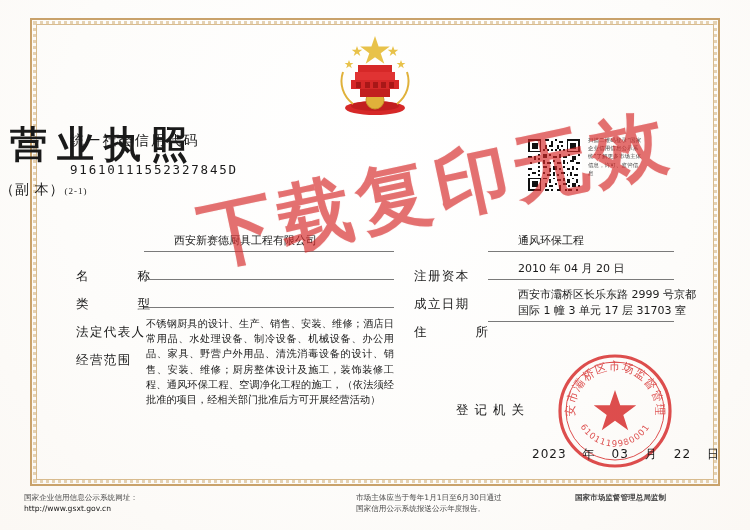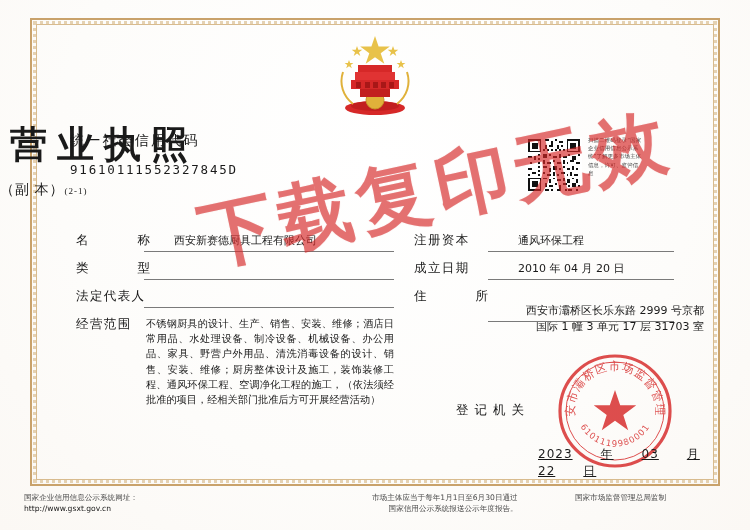--- a/index.html
+++ b/index.html
@@ -139,20 +139,21 @@
     width: 750px;
     height: 220px;
   }
   .field-label {
     position: absolute;
     font-family: Liberation Sans, sans-serif;
     font-size: 12.5px;
     color: #1a1a1a;
     letter-spacing: 8px;
     white-space: nowrap;
+    margin-top: 36px;
   }
   .field-label.tight { letter-spacing: 1.4px; }
   .field-value {
     position: absolute;
     font-size: 11px;
     color: #1a1a1a;
     line-height: 15px;
     margin-left: 28px;
   }
   .underline {
@@ -182,21 +183,21 @@
     color: #1a1a1a;
   }
   .date-row {
     position: absolute;
     left: 524px;
     top: 446px;
     font-size: 12px;
     color: #1a1a1a;
     letter-spacing: 1px;
   }
-  .date-row span { margin: 0 14px; text-decoration: underline; }
+  .date-row span { margin: 0 8px; }
 
   
   .seal {
     position: absolute;
     left: 556px;
     top: 352px;
     width: 118px;
     height: 118px;
     opacity: .82;
   }
@@ -228,27 +229,28 @@
     color: #4a4a4a;
     line-height: 11px;
   }
   .footer-left {
     position: absolute;
     left: 24px; top: 0;
   }
   .footer-left .url { color: #1a1a1a; }
   .footer-center {
     position: absolute;
-    left: 372px; top: 0;
-    text-align: right;
+    left: 356px; top: 0;
+    text-align: left;
   }
   .footer-right {
     position: absolute;
     right: 24px; top: 0;
     text-align: right;
+    font-weight: bold;
   }
 </style>
 </head>
 <body>
 
 <div id="license">
 
   <div class="border-outer"></div>
   <div class="border-dots"></div>
   <div class="border-inner"></div>
@@ -424,21 +426,21 @@
 
     <div class="field-label" style="left:414px; top:10px; letter-spacing:1.4px;">注册资本</div>
     <div class="field-value" style="left:490px; top:11px; width:180px;">通风环保工程</div>
     <div class="underline" style="left:488px; top:29px; width:186px;"></div>
 
     <div class="field-label" style="left:414px; top:38px; letter-spacing:1.4px;">成立日期</div>
     <div class="field-value" style="left:490px; top:39px; width:186px;">2010 年 04 月 20 日</div>
     <div class="underline" style="left:488px; top:57px; width:186px;"></div>
 
     <div class="field-label" style="left:414px; top:66px;">住　　所</div>
-    <div class="field-value" style="left:490px; top:81px; width:186px; line-height:16px;text-align:right;">西安市灞桥区长乐东路 2999 号京都国际 1 幢 3 单元 17 层 31703 室</div>
+    <div class="field-value" style="left:490px; top:65px; width:186px; line-height:16px;">西安市灞桥区长乐东路 2999 号京都国际 1 幢 3 单元 17 层 31703 室</div>
     <div class="underline" style="left:488px; top:99px; width:186px;"></div>
   </div>
 
   <div class="reg-auth">登记机关</div>
 
   <div class="seal">
     <svg viewBox="0 0 118 118" width="118" height="118">
       <circle cx="59" cy="59" r="55" fill="none" stroke="#d62828" stroke-width="3.2"></circle>
       <circle cx="59" cy="59" r="49" fill="none" stroke="#d62828" stroke-width="1"></circle>
       <polygon points="59,38 64.2,53.3 80.3,53.3 67.3,62.9 72.2,78.3 59,68.8 45.8,78.3 50.7,62.9 37.7,53.3 53.8,53.3" fill="#d62828"></polygon>

